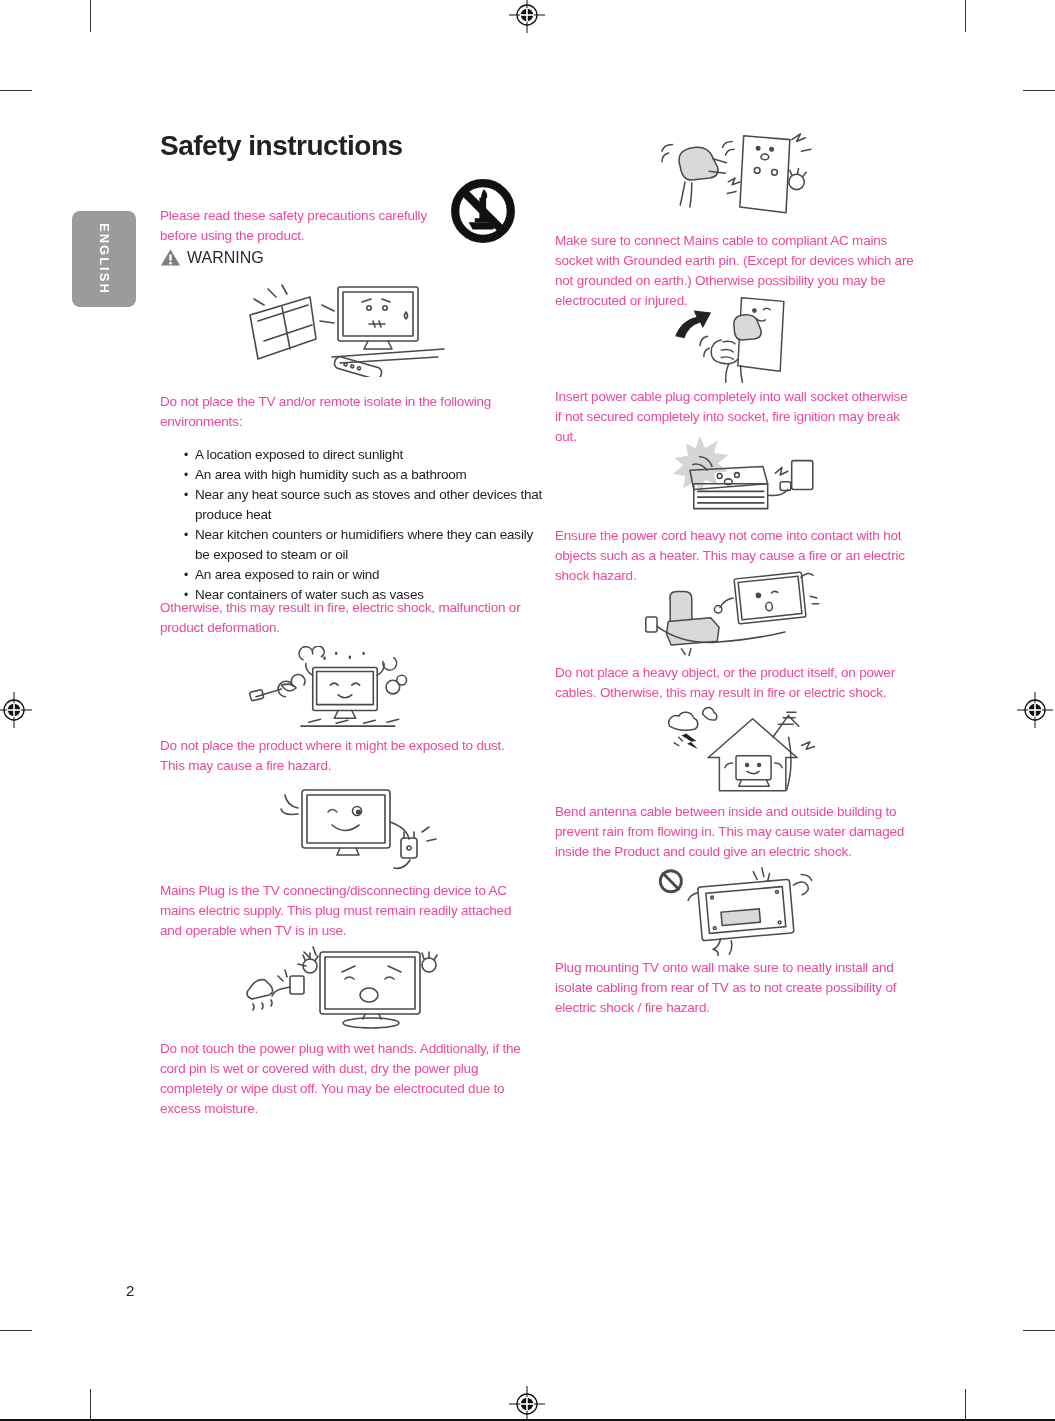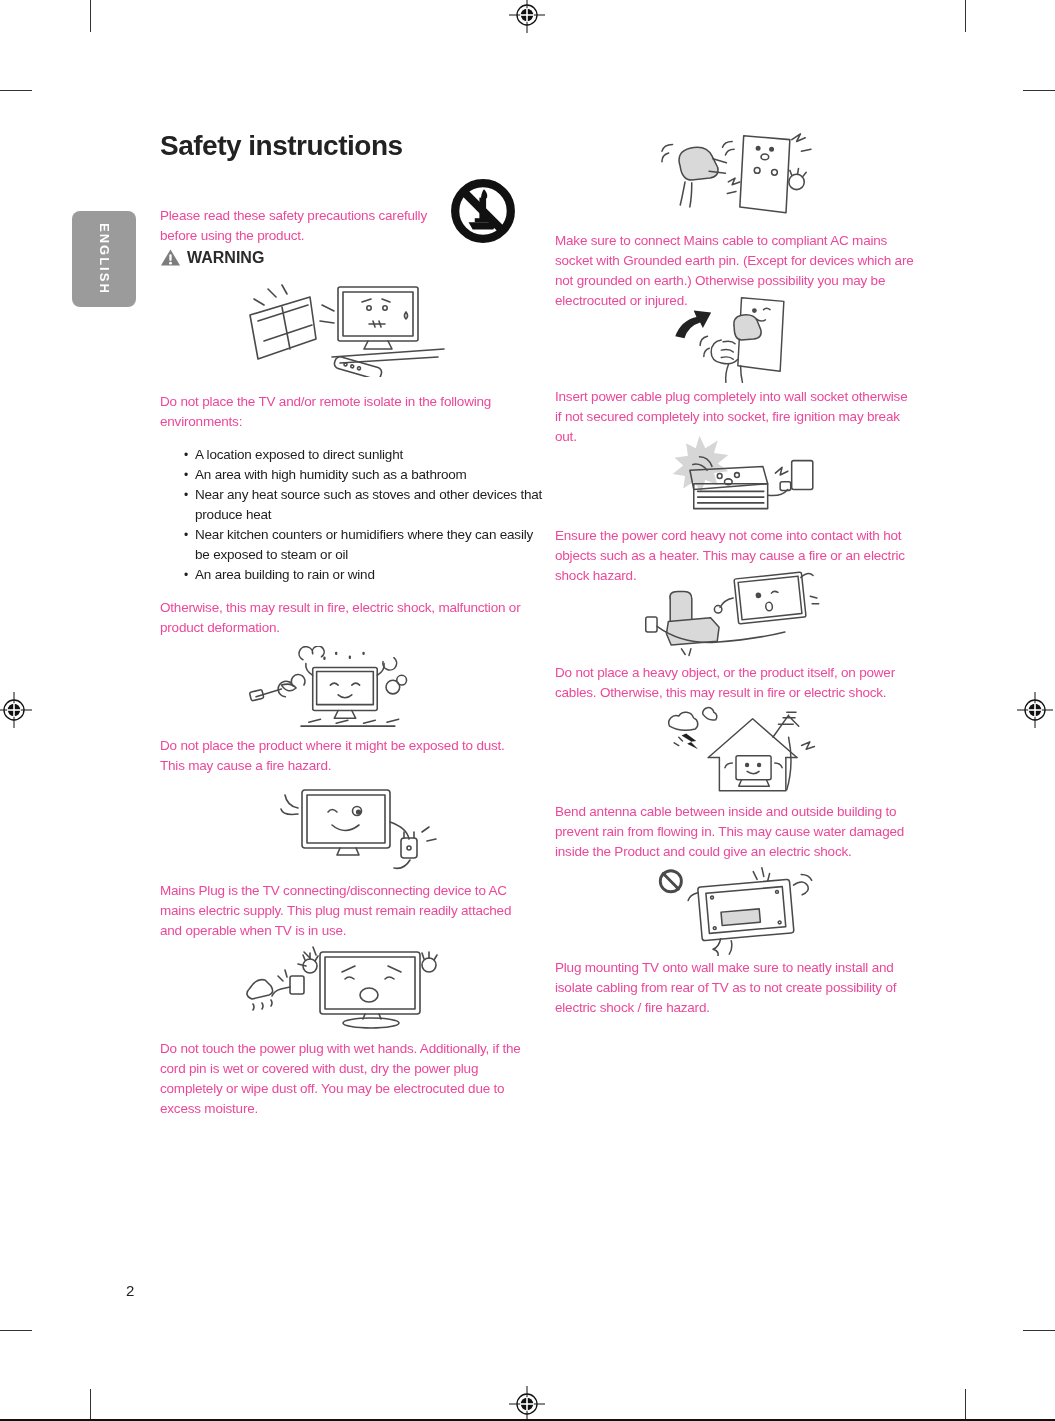--- a/index.html
+++ b/index.html
@@ -5,21 +5,21 @@
   html,body{margin:0;padding:0;background:#fff;}
   .page{position:relative;width:1055px;height:1421px;background:#fff;overflow:hidden;
         font-family:"Liberation Sans",sans-serif;color:#1e1e1e;}
   .abs{position:absolute;}
   .txt{font-size:13.5px;line-height:20px;letter-spacing:-0.2px;color:#ec4899;}
   .title{font-size:28px;font-weight:700;letter-spacing:-0.5px;color:#222;}
   .pageno{font-size:15px;color:#222;}
   .tab{background:#9b9b9b;border-radius:8px;display:flex;align-items:center;justify-content:center;}
   .tab span{writing-mode:vertical-rl;color:#fff;font-weight:700;font-size:13px;letter-spacing:2px;}
   .warnrow{display:flex;align-items:center;gap:6px;}
-  .warnrow b{font-size:16px;font-weight:700;letter-spacing:0;color:#2a2a2a;}
+  .warnrow b{font-size:16px;font-weight:400;letter-spacing:0;color:#2a2a2a;}
   .bullets{list-style:none;margin:8px;padding:0 0 0 16px;}
   .bullets li{position:relative;padding-left:11px;font-size:13.5px;line-height:20px;
               letter-spacing:-0.2px;color:#1e1e1e;}
   .bullets li::before{content:"•";position:absolute;left:0;top:0;font-size:12px;color:#1e1e1e;}
   .illus{display:flex;justify-content:center;align-items:flex-end;}
   .ln{fill:none;stroke:#4a4a4a;stroke-width:1.6;stroke-linecap:round;stroke-linejoin:round;}
   .fl{fill:#d9d9d9;stroke:#4a4a4a;stroke-width:1.6;stroke-linejoin:round;}
   .crop{background:#333;}
 </style>
 </head>
@@ -123,21 +123,22 @@
     </svg>
   </div>
 
   <div class="abs txt" style="left:160px;top:392px;width:368px">Do not place the TV and/or remote isolate in the following environments:</div>
 
   <ul class="abs bullets" style="left:160px;top:437px;width:360px">
     <li>A location exposed to direct sunlight</li>
     <li>An area with high humidity such as a bathroom</li>
     <li>Near any heat source such as stoves and other devices that produce heat</li>
     <li>Near kitchen counters or humidifiers where they can easily be exposed to steam or oil</li>
-    <li>An area building to rain or wind</li>
+    <li>An area exposed to rain or wind</li>
+    <li>Near containers of water such as vases</li>
   </ul>
 
   <div class="abs txt" style="left:160px;top:598px;width:368px">Otherwise, this may result in fire, electric shock, malfunction or product deformation.</div>
 
   <div class="abs illus" style="left:160px;top:646px;width:368px;height:86px">
     <svg width="200" height="86" viewBox="0 0 200 88">
       <g class="ln">
         <path d="M10 52 l26 -8"></path>
         <rect x="4" y="46" width="13" height="9" rx="2" transform="rotate(-14 10 50)"></rect>
         <path d="M36 40 q10 -3 15 3 q-8 7 -15 -3"></path>

